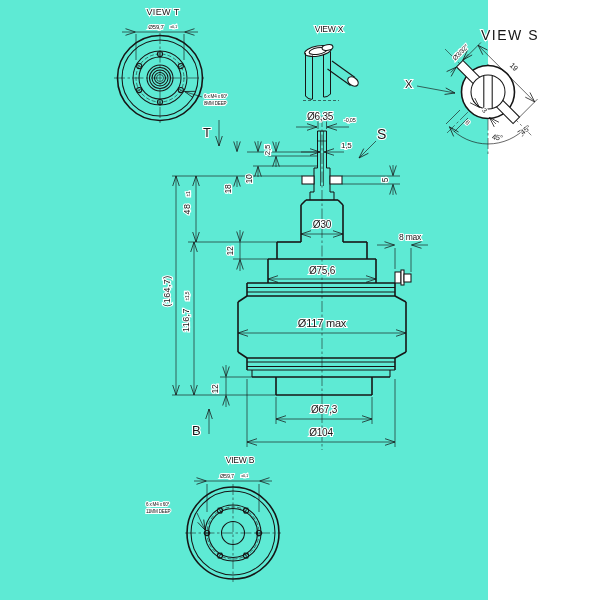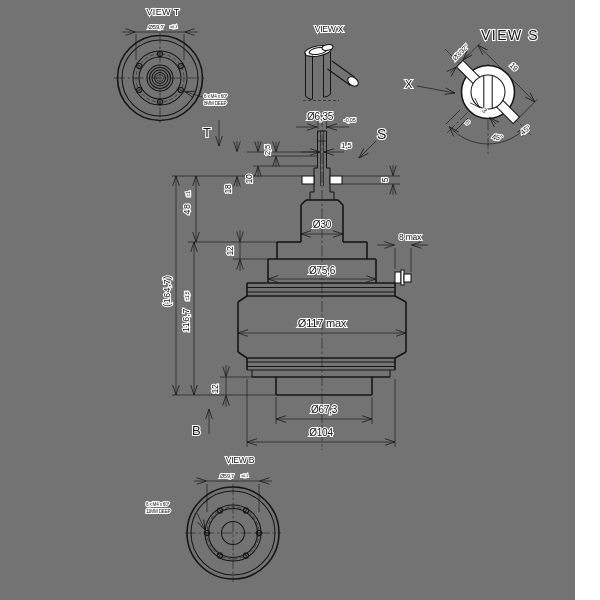--- a/index.html
+++ b/index.html
@@ -1,16 +1,16 @@
 <!DOCTYPE html>
 <html><head>
 <meta charset="utf-8">
 <style>
   html,body{margin:0;padding:0;background:#fff;width:600px;height:600px;overflow:hidden}
-  .sheet{width:575px;height:600px;background:#737373}
+  .sheet{width:488px;height:600px;background:#5eead4}
   svg{display:block}
   .ol{stroke:#161616;stroke-width:1.6;fill:none;stroke-linejoin:miter;stroke-linecap:butt}
   .ol2{stroke:#161616;stroke-width:1.05;fill:none}
   .thin{stroke:#161616;stroke-width:0.65;fill:none}
   .cl{stroke:#161616;stroke-width:0.55;fill:none;stroke-dasharray:11 2.5 2.5 2.5}
   .bc{stroke:#161616;stroke-width:0.55;fill:none;stroke-dasharray:4 2}
   .dash{stroke:#161616;stroke-width:0.6;fill:none;stroke-dasharray:3 2}
   .wf{fill:#fff}
   text{fill:#161616;font-family:"Liberation Sans",sans-serif;stroke:#fff;stroke-width:2.2;paint-order:stroke;letter-spacing:-0.2px}
   .t14{font-size:14px}.t13{font-size:13px}.t11{font-size:11px}.t10{font-size:10px}

